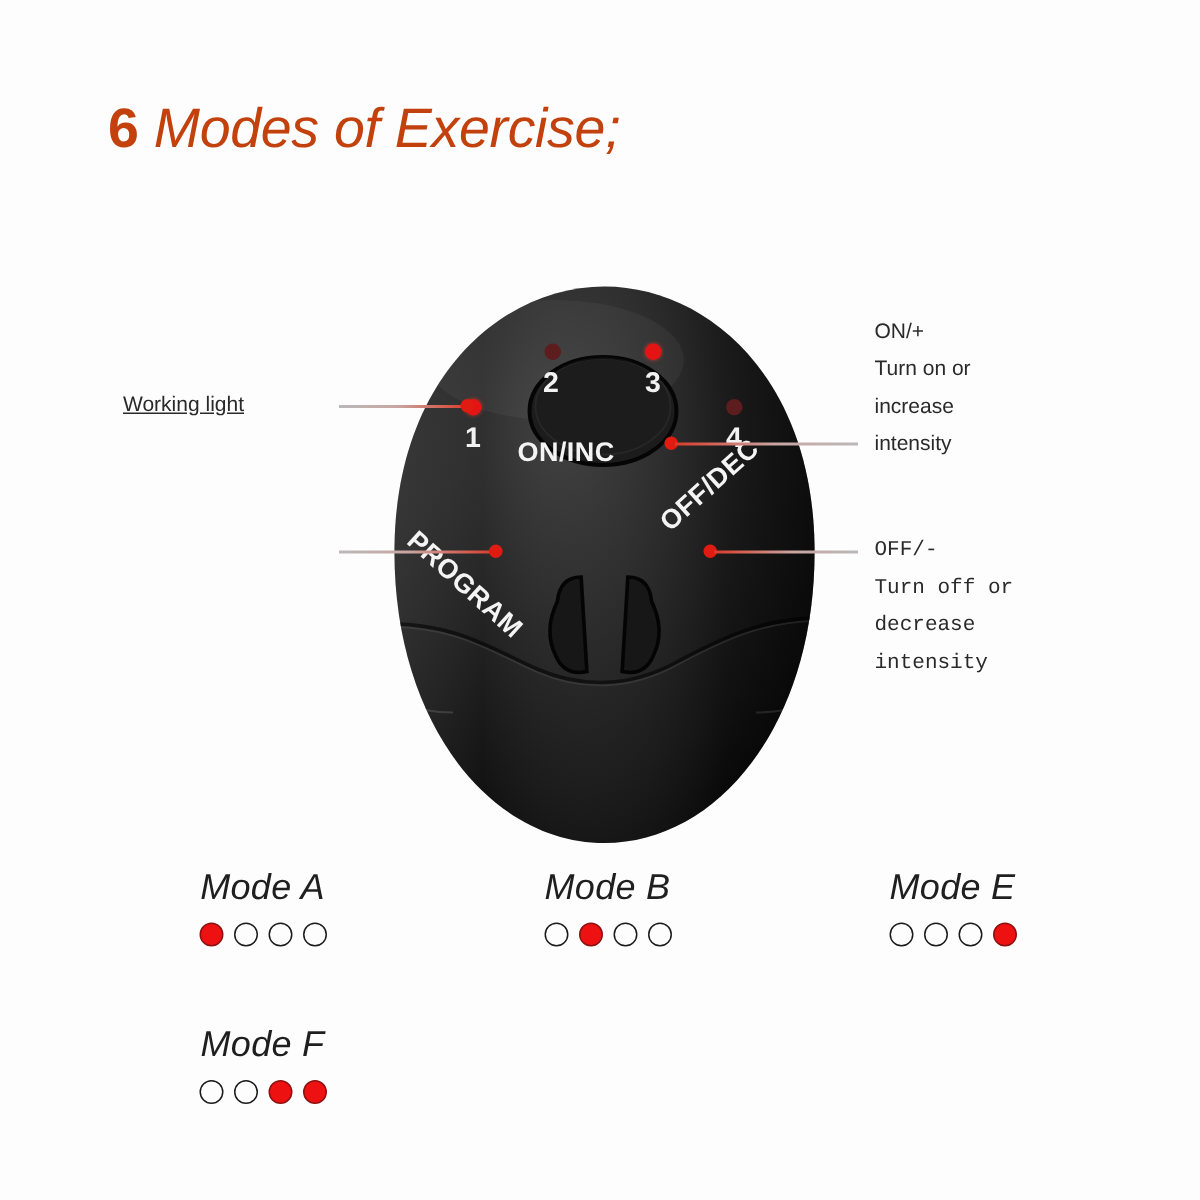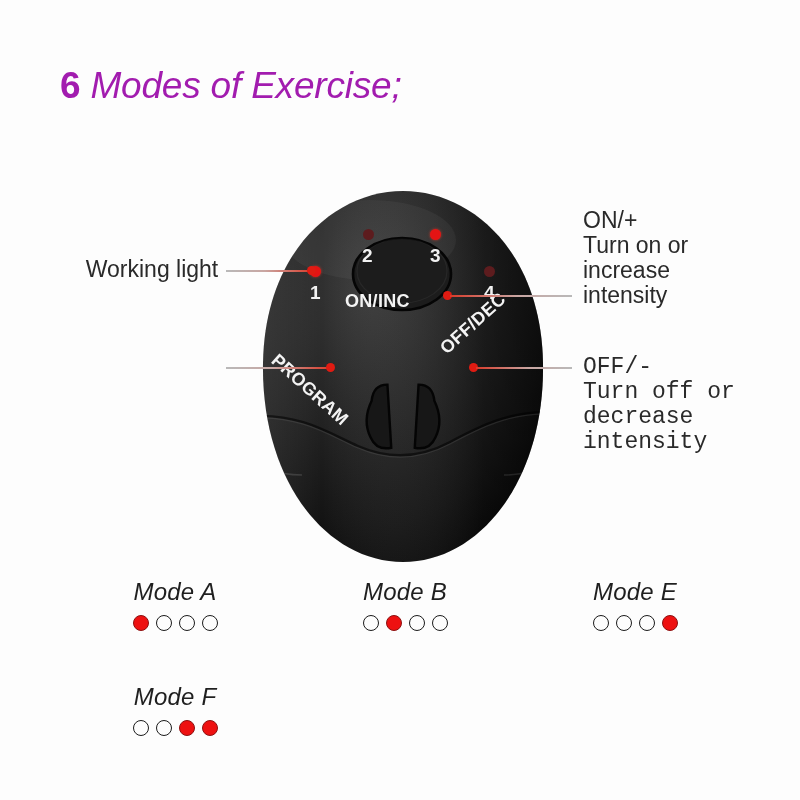--- a/index.html
+++ b/index.html
@@ -12,26 +12,26 @@
     width: 800px;
     height: 800px;
     background: #fdfdfd;
     font-family: "Liberation Sans", sans-serif;
     overflow: hidden;
   }
 
   
   .heading {
     position: absolute;
-    left: 60px;
+    left: 72px;
     top: 62px;
     width: 600px;
     font-size: 37px;
     line-height: 48px;
-    color: #a21caf;
+    color: #c2410c;
     font-style: italic;
     letter-spacing: -0.2px;
   }
   .heading .num {
     font-weight: bold;
     font-style: normal;
   }
   .heading-line { white-space: nowrap; }
 
   
@@ -72,27 +72,27 @@
     color: #f4f4f4;
     font-weight: bold;
     font-size: 18px;
     letter-spacing: 0.3px;
     white-space: nowrap;
   }
 
   
   .callout {
     position: absolute;
-    font-size: 23px;
+    font-size: 14px;
     line-height: 25px;
     color: #2a2a2a;
     white-space: pre-line;
   }
   .callout.right { text-align: left; }
-  .callout.left  { text-align: center; }
+  .callout.left  { text-align: left; text-decoration: underline; }
 
   .leader {
     position: absolute;
     height: 2px;
   }
   .leader.gray-to-red {
     background: linear-gradient(to right, #b9b9b9 0%, #c9a6a2 45%, #d93b2a 100%);
   }
   .leader.red-to-gray {
     background: linear-gradient(to right, #d93b2a 0%, #c9a6a2 55%, #b9b9b9 100%);

